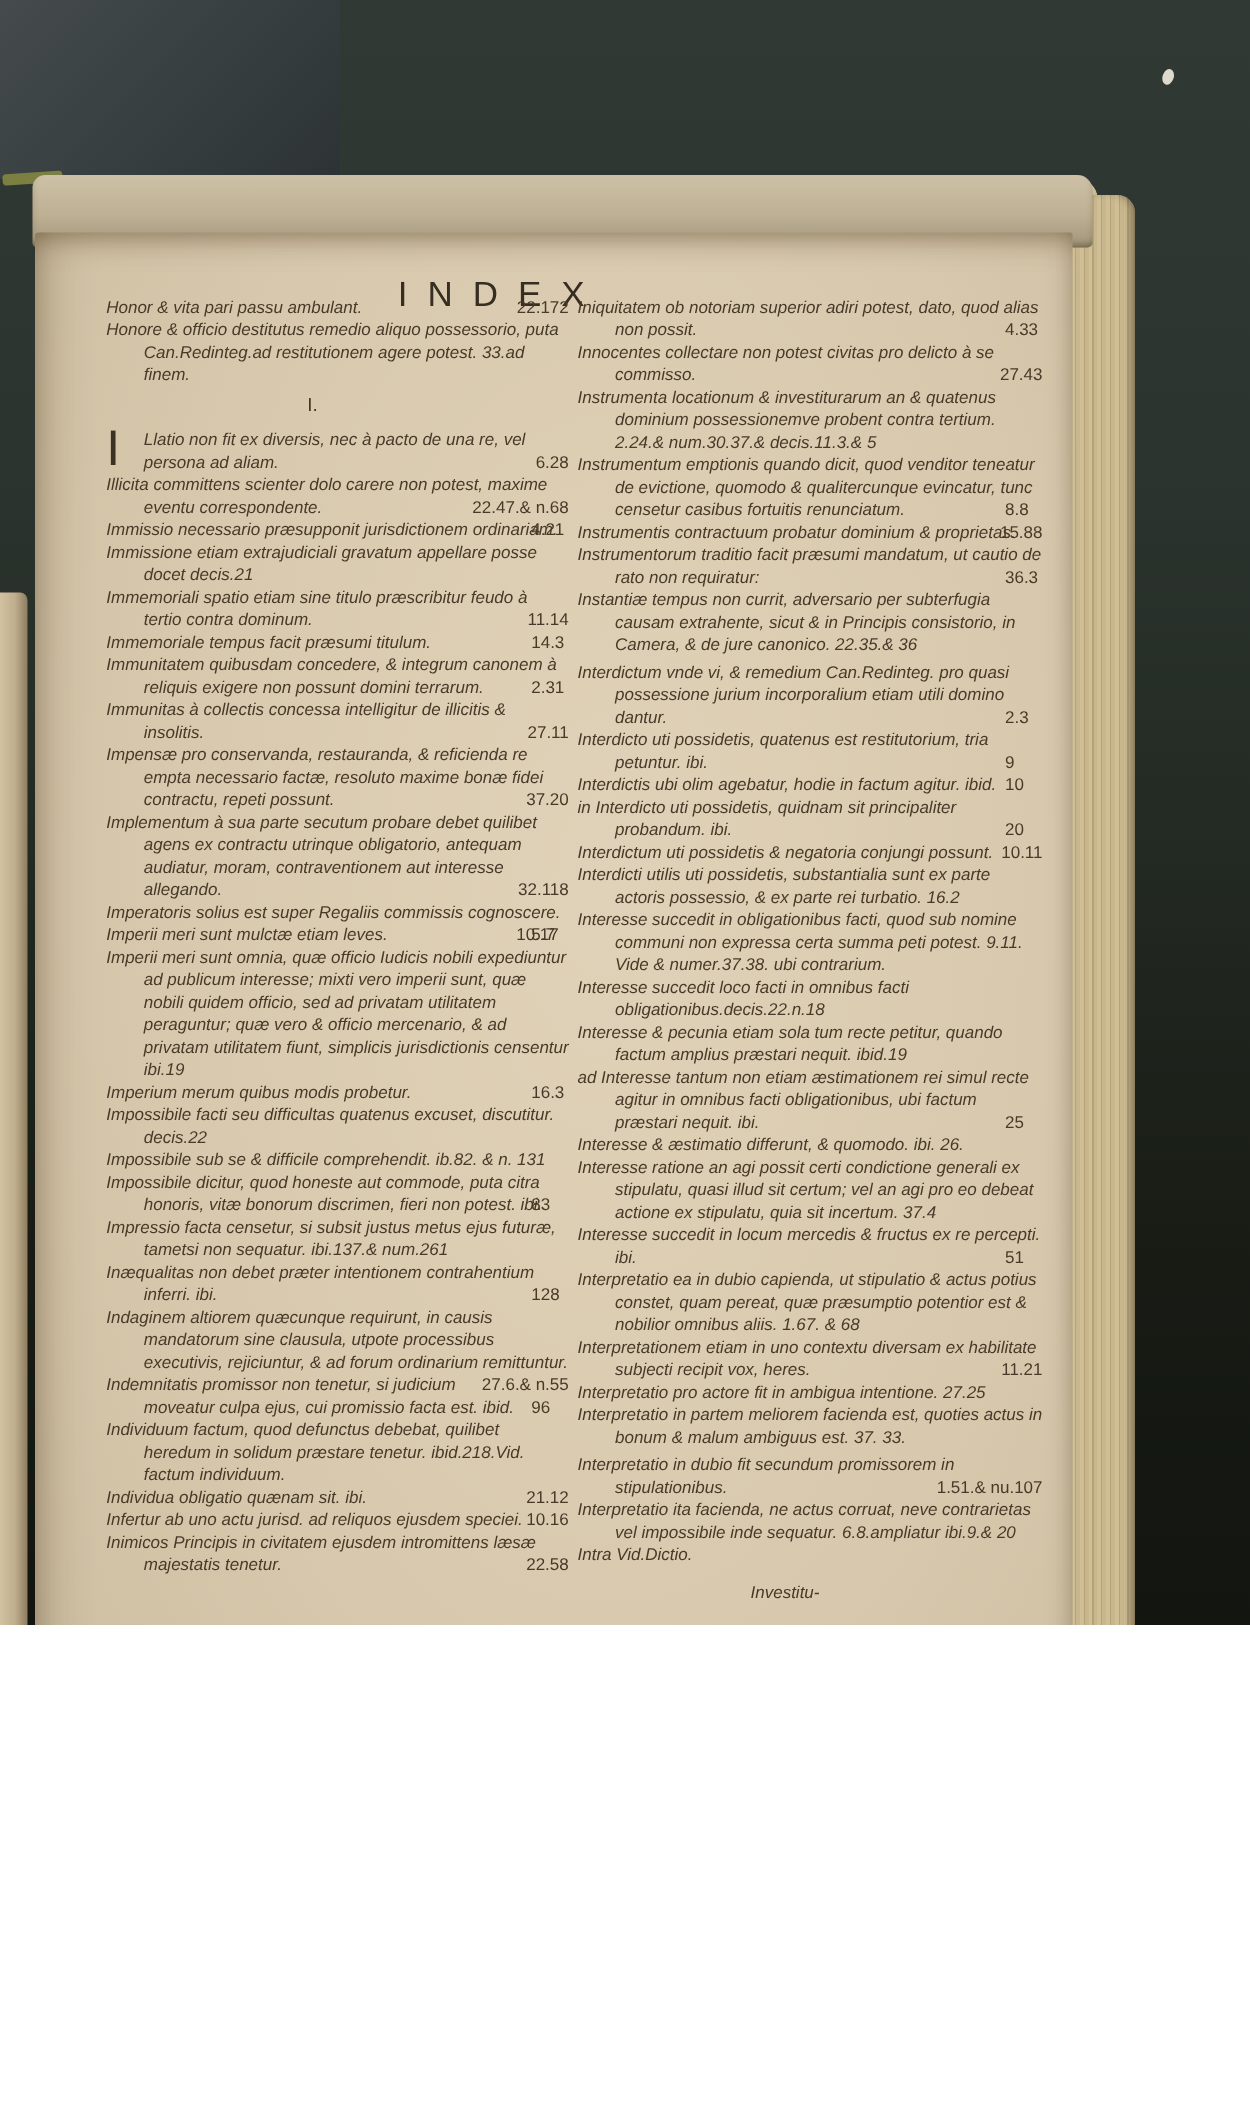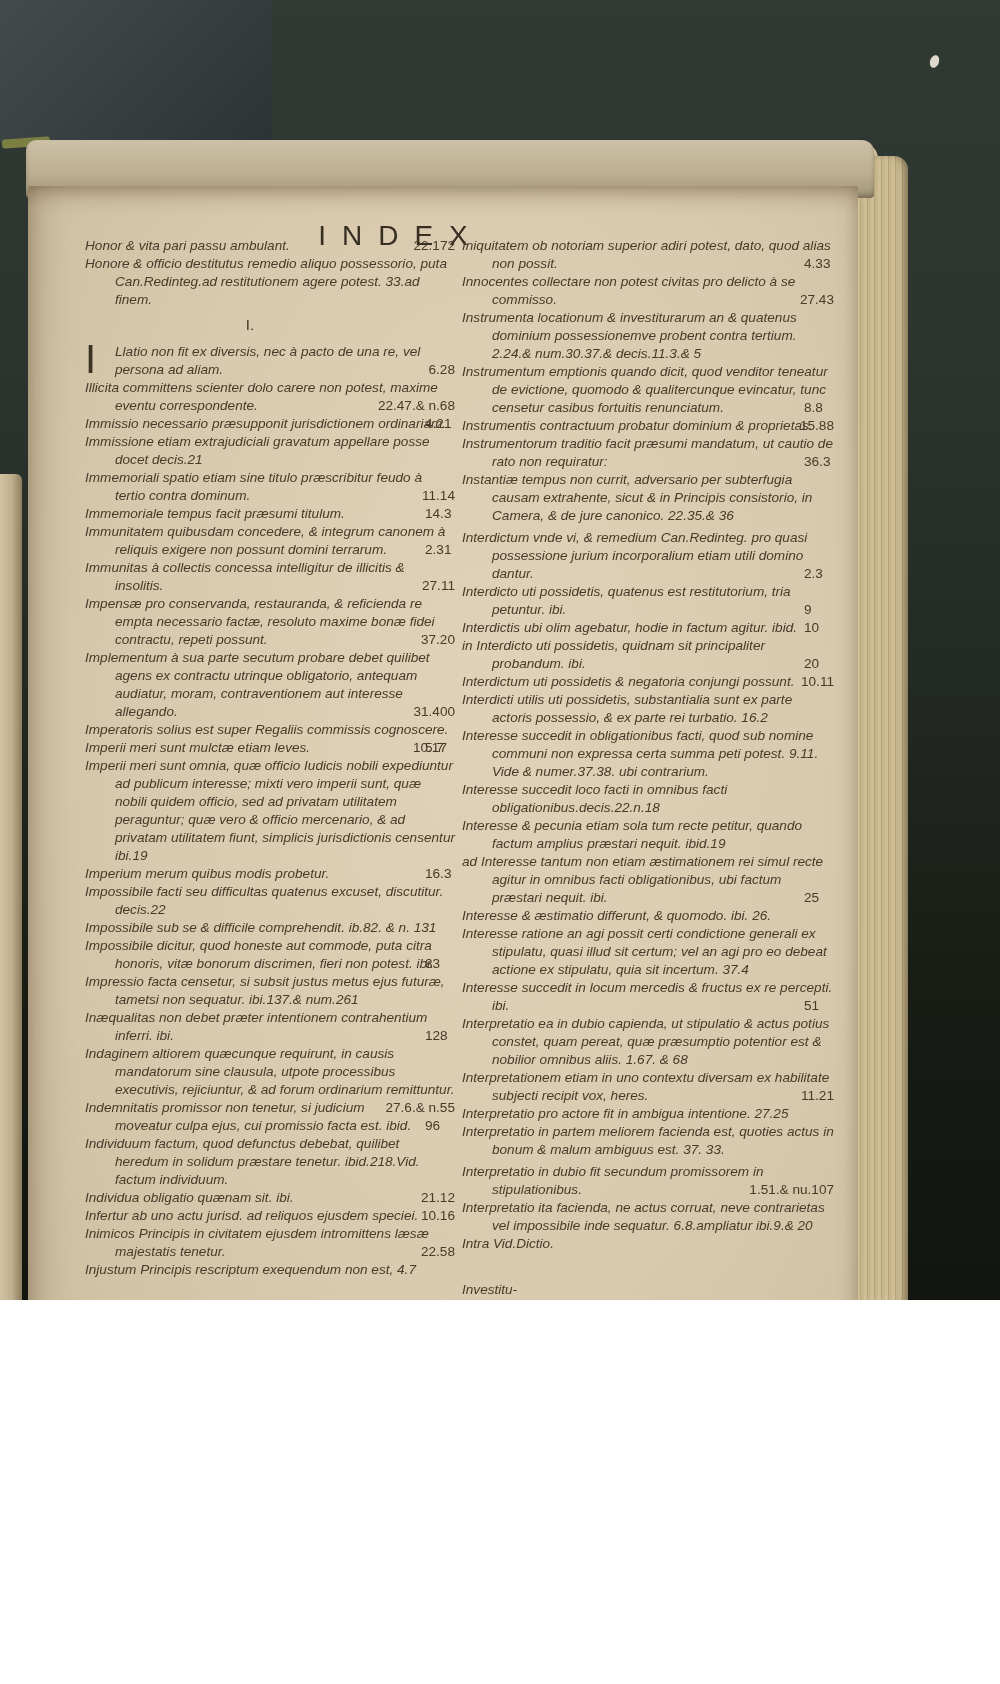--- a/index.html
+++ b/index.html
@@ -34,21 +34,21 @@
   .col-left{left:57px;width:370px;}
   .col-right{left:434px;width:372px;}
   .entry{padding-left:30px;text-indent:-30px;}
   .entry.gap{margin-top:4px;}
   .entry .ref{float:right;font-style:normal;color:#42362
 5;padding-left:8px;}
   .entry.dropcap{padding-left:30px;text-indent:0;}
   .entry.dropcap .dc{float:left;width:22px;margin-left:-30px;font-size:40px;line-height:32px;font-style:normal;color:#3c3224;}
   .sec-head{text-align:center;font-style:normal;font-size:15px;margin:7px 40px 9px 0;color:#42362 5;}
   .sec-head{color:#423625;}
-  .catchword{margin-top:28px;text-align:left;padding-right:40px;font-style:italic;}
+  .catchword{margin-top:12px;text-align:center;padding-right:40px;font-style:italic;}
 </style>
 </head>
 <body>
 
 <div class="scene">
   <div class="cover-corner"></div>
   <div class="cover-trim"></div>
   <div class="left-page-sliver"></div>
   <div class="dust-speck"></div>
 
@@ -66,37 +66,36 @@
           <div class="sec-head">I.</div>
           <div class="entry dropcap"><span class="dc">I</span>Llatio non fit ex diversis, nec à pacto de una re, vel persona ad aliam.<span class="ref">6.28</span></div>
           <div class="entry">Illicita committens scienter dolo carere non potest, maxime eventu correspondente.<span class="ref">22.47.&amp; n.68</span></div>
           <div class="entry">Immissio necessario præsupponit jurisdictionem ordinariam.<span class="ref">4.21</span></div>
           <div class="entry">Immissione etiam extrajudiciali gravatum appellare posse docet decis.21</div>
           <div class="entry">Immemoriali spatio etiam sine titulo præscribitur feudo à tertio contra dominum.<span class="ref">11.14</span></div>
           <div class="entry">Immemoriale tempus facit præsumi titulum.<span class="ref">14.3</span></div>
           <div class="entry">Immunitatem quibusdam concedere, &amp; integrum canonem à reliquis exigere non possunt domini terrarum.<span class="ref">2.31</span></div>
           <div class="entry">Immunitas à collectis concessa intelligitur de illicitis &amp; insolitis.<span class="ref">27.11</span></div>
           <div class="entry">Impensæ pro conservanda, restauranda, &amp; reficienda re empta necessario factæ, resoluto maxime bonæ fidei contractu, repeti possunt.<span class="ref">37.20</span></div>
-          <div class="entry">Implementum à sua parte secutum probare debet quilibet agens ex contractu utrinque obligatorio, antequam audiatur, moram, contraventionem aut interesse allegando.<span class="ref">31.400</span></div>
+          <div class="entry">Implementum à sua parte secutum probare debet quilibet agens ex contractu utrinque obligatorio, antequam audiatur, moram, contraventionem aut interesse allegando.<span class="ref">32.118</span></div>
           <div class="entry">Imperatoris solius est super Regaliis commissis cognoscere.<span class="ref">5.7</span></div>
           <div class="entry">Imperii meri sunt mulctæ etiam leves.<span class="ref">10.17</span></div>
           <div class="entry">Imperii meri sunt omnia, quæ officio Iudicis nobili expediuntur ad publicum interesse; mixti vero imperii sunt, quæ nobili quidem officio, sed ad privatam utilitatem peraguntur; quæ vero &amp; officio mercenario, &amp; ad privatam utilitatem fiunt, simplicis jurisdictionis censentur ibi.19</div>
           <div class="entry">Imperium merum quibus modis probetur.<span class="ref">16.3</span></div>
           <div class="entry">Impossibile facti seu difficultas quatenus excuset, discutitur. decis.22</div>
           <div class="entry">Impossibile sub se &amp; difficile comprehendit. ib.82. &amp; n. 131</div>
           <div class="entry">Impossibile dicitur, quod honeste aut commode, puta citra honoris, vitæ bonorum discrimen, fieri non potest. ibi.<span class="ref">83</span></div>
           <div class="entry">Impressio facta censetur, si subsit justus metus ejus futuræ, tametsi non sequatur. ibi.137.&amp; num.261</div>
           <div class="entry">Inæqualitas non debet præter intentionem contrahentium inferri. ibi.<span class="ref">128</span></div>
           <div class="entry">Indaginem altiorem quæcunque requirunt, in causis mandatorum sine clausula, utpote processibus executivis, rejiciuntur, &amp; ad forum ordinarium remittuntur.<span class="ref">27.6.&amp; n.55</span></div>
           <div class="entry">Indemnitatis promissor non tenetur, si judicium moveatur culpa ejus, cui promissio facta est. ibid.<span class="ref">96</span></div>
           <div class="entry">Individuum factum, quod defunctus debebat, quilibet heredum in solidum præstare tenetur. ibid.218.Vid. factum individuum.</div>
           <div class="entry">Individua obligatio quænam sit. ibi.<span class="ref">21.12</span></div>
           <div class="entry">Infertur ab uno actu jurisd. ad reliquos ejusdem speciei.<span class="ref">10.16</span></div>
           <div class="entry">Inimicos Principis in civitatem ejusdem intromittens læsæ majestatis tenetur.<span class="ref">22.58</span></div>
-          <div class="entry">Injustum Principis rescriptum exequendum non est, 4.7</div>
         </div>
       <div class="col col-right" id="col-right">
 
       <div class="entry">Iniquitatem ob notoriam superior adiri potest, dato, quod alias non possit.<span class="ref">4.33</span></div>
           <div class="entry">Innocentes collectare non potest civitas pro delicto à se commisso.<span class="ref">27.43</span></div>
           <div class="entry">Instrumenta locationum &amp; investiturarum an &amp; quatenus dominium possessionemve probent contra tertium. 2.24.&amp; num.30.37.&amp; decis.11.3.&amp; 5</div>
           <div class="entry">Instrumentum emptionis quando dicit, quod venditor teneatur de evictione, quomodo &amp; qualitercunque evincatur, tunc censetur casibus fortuitis renunciatum.<span class="ref">8.8</span></div>
           <div class="entry">Instrumentis contractuum probatur dominium &amp; proprietas.<span class="ref">15.88</span></div>
           <div class="entry">Instrumentorum traditio facit præsumi mandatum, ut cautio de rato non requiratur:<span class="ref">36.3</span></div>
           <div class="entry">Instantiæ tempus non currit, adversario per subterfugia causam extrahente, sicut &amp; in Principis consistorio, in Camera, &amp; de jure canonico. 22.35.&amp; 36</div>

